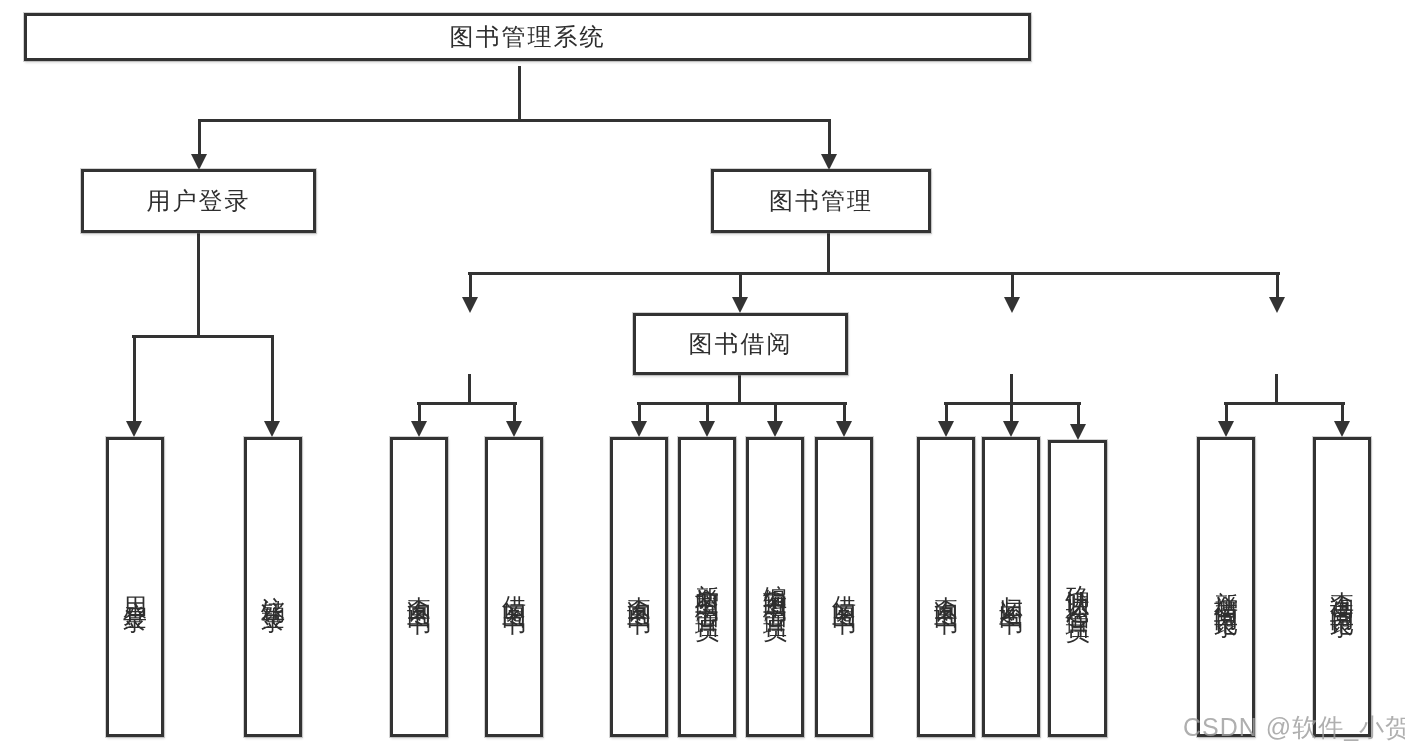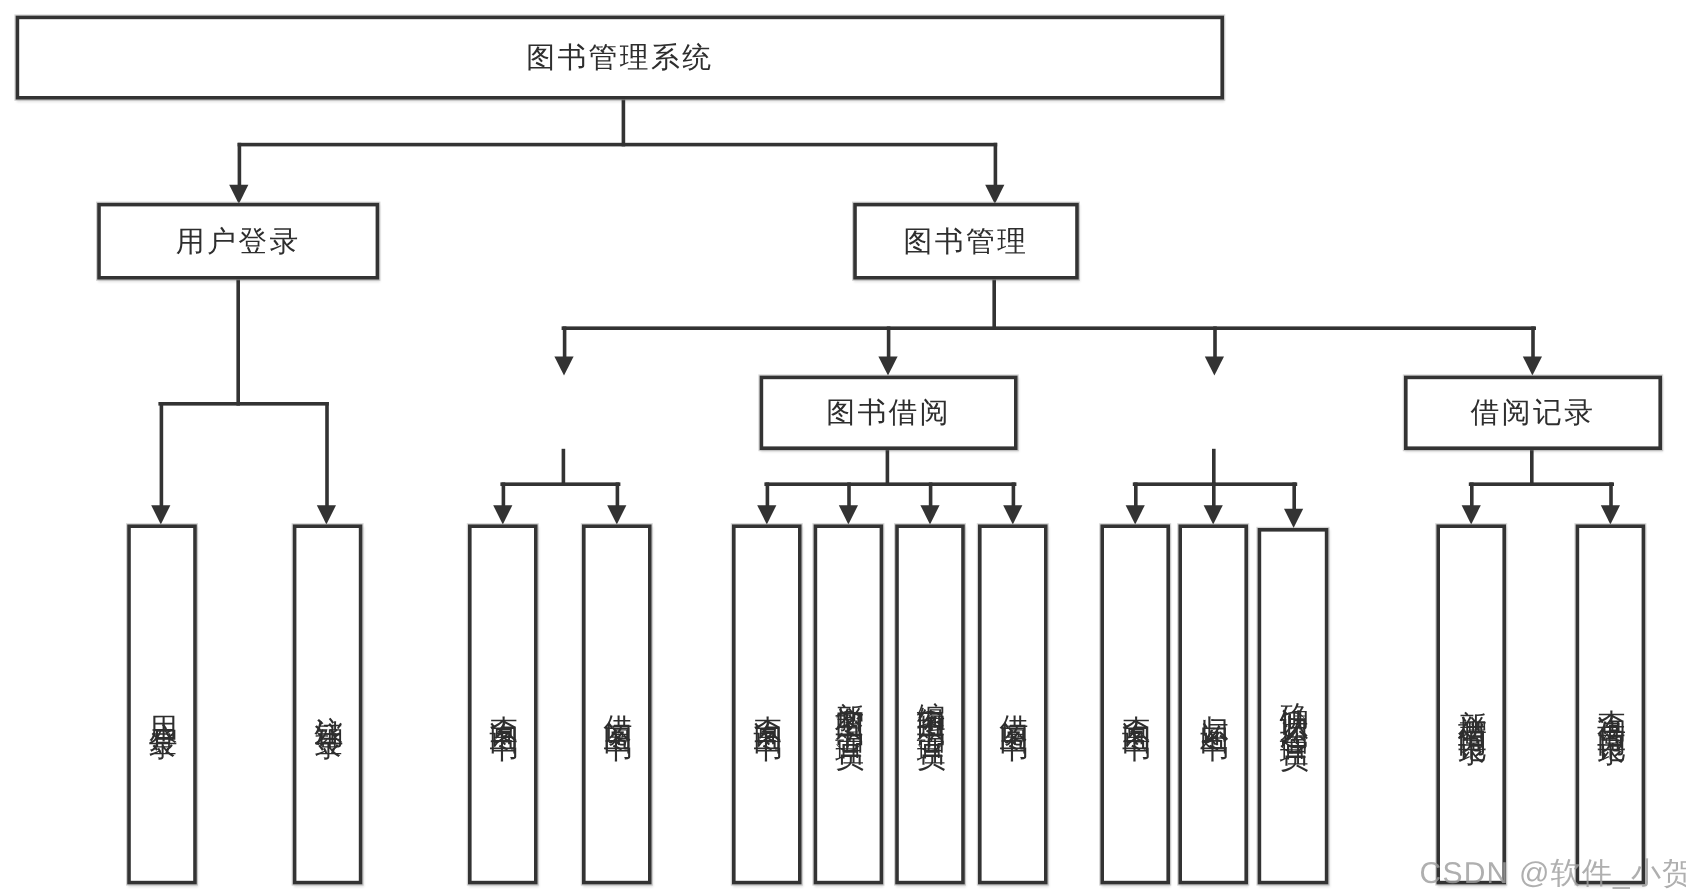--- a/index.html
+++ b/index.html
@@ -95,36 +95,33 @@
   <div class="hl" style="left:944px;top:402px;width:137px"></div>
   <div class="arrow" style="left:938px;top:402px;height:35px"></div>
   <div class="arrow" style="left:1003px;top:402px;height:35px"></div>
   <div class="arrow" style="left:1070px;top:402px;height:38px"></div>
 
   <div class="vl" style="left:1275px;top:374px;height:31px"></div>
   <div class="hl" style="left:1224px;top:402px;width:121px"></div>
   <div class="arrow" style="left:1218px;top:402px;height:35px"></div>
   <div class="arrow" style="left:1334px;top:402px;height:35px"></div>
 
-  <div class="box hbox" style="left:13px;top:13px;width:1007px;height:70px">
+  <div class="box hbox" style="left:24px;top:13px;width:1007px;height:48px">
     <span class="lbl">图书管理系统</span>
   </div>
 
   <div class="box hbox" style="left:81px;top:169px;width:235px;height:64px">
     <span class="lbl">用户登录</span>
   </div>
-  <div class="box hbox" style="left:711px;top:169px;width:188px;height:64px">
+  <div class="box hbox" style="left:711px;top:169px;width:220px;height:64px">
     <span class="lbl">图书管理</span>
   </div>
 
   <div class="box hbox" style="left:633px;top:313px;width:215px;height:62px">
     <span class="lbl">图书借阅</span>
-  </div>
-  <div class="box hbox" style="left:1170px;top:313px;width:215px;height:62px">
-    <span class="lbl">借阅记录</span>
   </div>
 
   <div class="box vbox" style="left:106px;top:437px;width:58px;height:300px">
     <span class="lbl">用户登录</span>
   </div>
   <div class="box vbox" style="left:244px;top:437px;width:58px;height:300px">
     <span class="lbl">注销登录</span>
   </div>
 
   <div class="box vbox" style="left:390px;top:437px;width:58px;height:300px">

